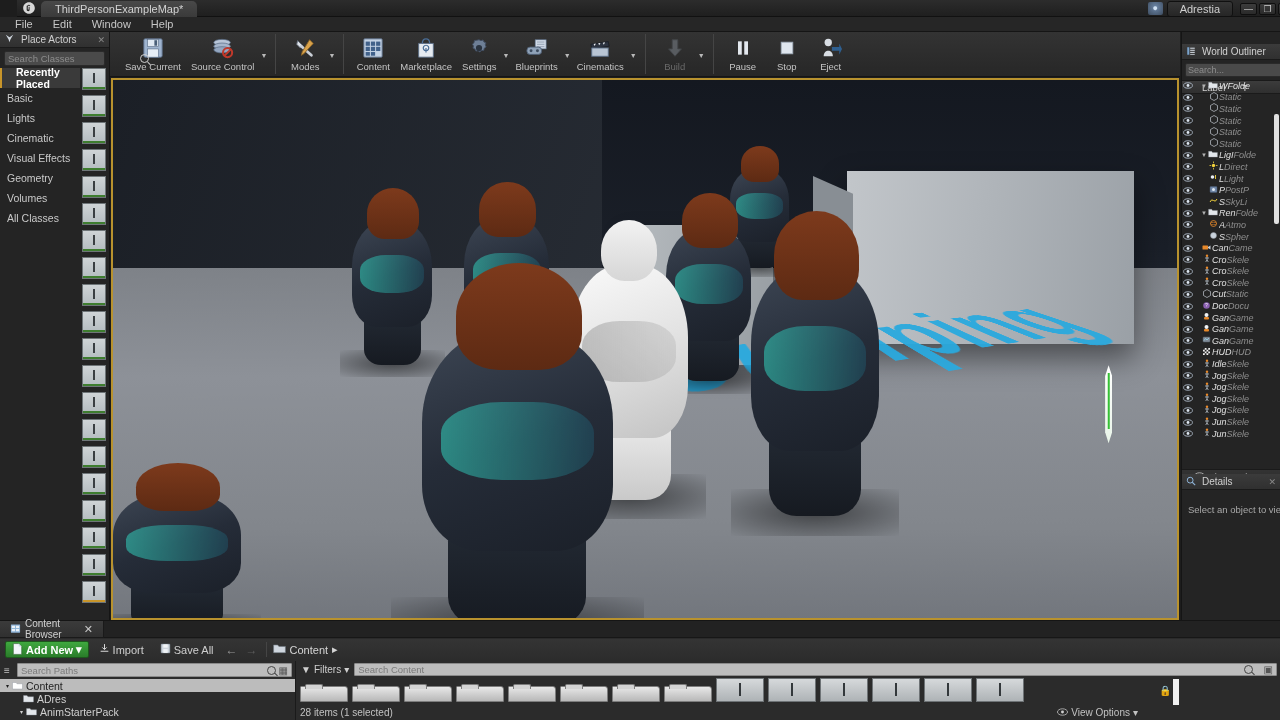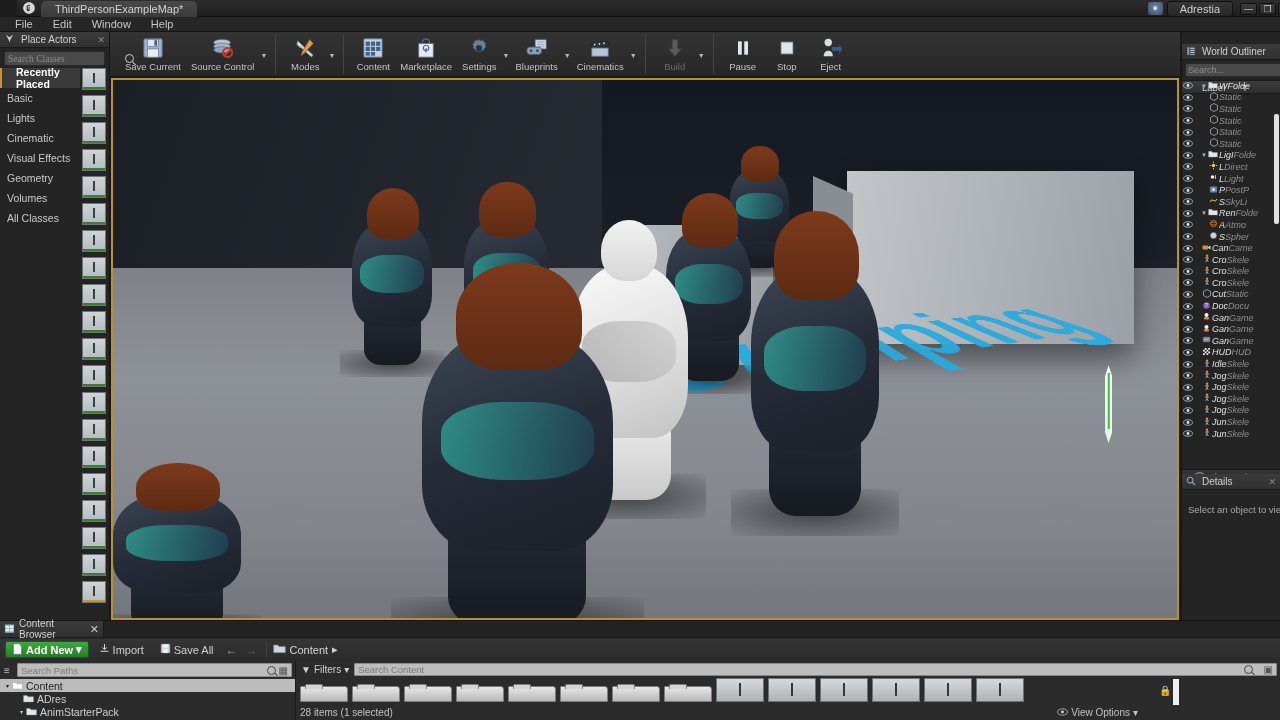--- a/index.html
+++ b/index.html
@@ -94,21 +94,21 @@
   }
   .panel-tab .ptitle { font-size: 10px; color: #d0d0d0; }
   .panel-tab .pclose { margin-left: auto; color: #888; font-size: 9px; }
   .searchbox {
     margin: 3px 4px; height: 15px;
     background: #4a4a4a; border: 1px solid #2a2a2a; border-radius: 2px;
     display: flex; align-items: center; padding: 0 3px;
   }
   .searchbox input {
     flex: 1; background: transparent; border: 0; outline: 0;
-    color: #d5d5d5; font-size: 9.5px; font-family: Liberation Serif, serif;
+    color: #d5d5d5; font-size: 9.5px; font-family: Liberation Sans, sans-serif;
   }
   .searchbox input::placeholder { color: #8d8d8d; }
   .mag { width: 9px; height: 9px; border: 1.3px solid #cfcfcf; border-radius: 50%; position: relative; flex: 0 0 auto; }
   .mag::after { content: ""; position: absolute; right: -3px; bottom: -2px; width: 4px; height: 1.3px; background: #cfcfcf; transform: rotate(45deg); }
 
   .cats { position: absolute; left: 0; top: 36px; width: 80px; }
   .cat {
     height: 20px; display: flex; align-items: center;
     padding-left: 7px; font-size: 10.5px; color: #c9c9c9;
   }
@@ -267,21 +267,21 @@
   }
   .details { position: absolute; left: 0; right: 0; top: 442px; bottom: 0; background: #242424; }
   .det-msg { padding: 14px 6px 0 6px; font-size: 9.5px; color: #a8a8a8; white-space: nowrap; overflow: hidden; }
 
   
   .cbrowser {
     position: absolute; left: 0; top: 620px; width: 1280px; height: 100px;
     background: #2b2b2b; border-top: 1px solid #151515;
   }
   .cb-tab {
-    height: 17px; display: flex; align-items: center; gap: 4px; padding: 0 4px;
+    height: 17px; display: flex; align-items: center; gap: 4px; padding: 0 10px;
     background: linear-gradient(#3b3b3b, #303030); width: 104px;
     border-right: 1px solid #1a1a1a; border-bottom: 1px solid #1a1a1a;
   }
   .cb-tab .t { font-size: 10px; color: #d0d0d0; }
   .cb-tabrow { height: 17px; background: #222; border-bottom: 1px solid #171717; }
   .cb-toolbar {
     position: absolute; left: 0; top: 18px; width: 1280px; height: 21px;
     display: flex; align-items: center; padding-left: 5px; gap: 4px;
     background: linear-gradient(#343434, #2c2c2c);
   }

